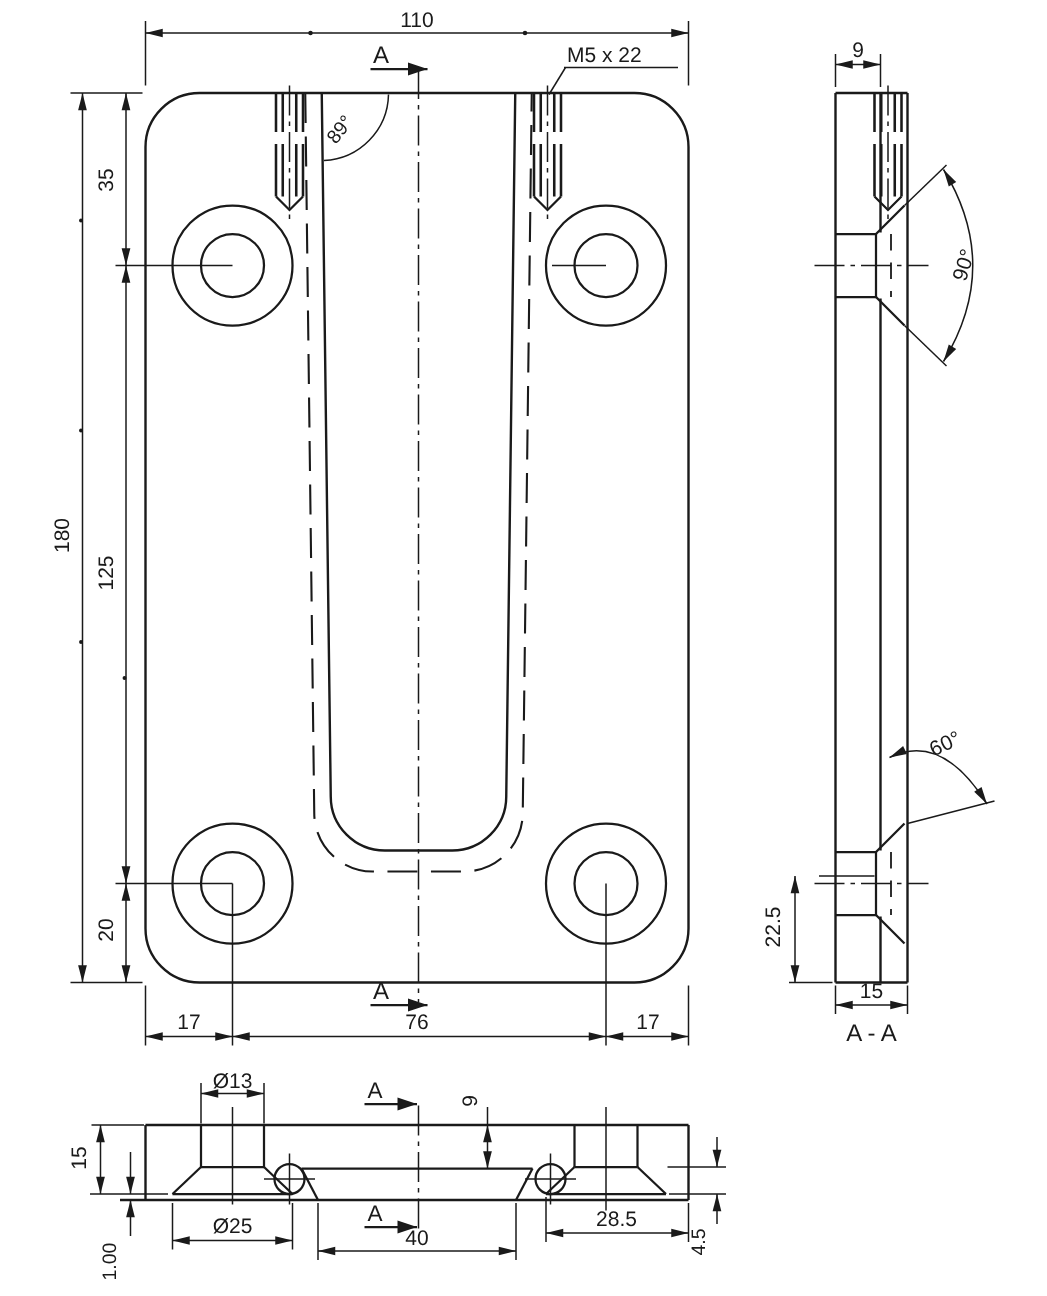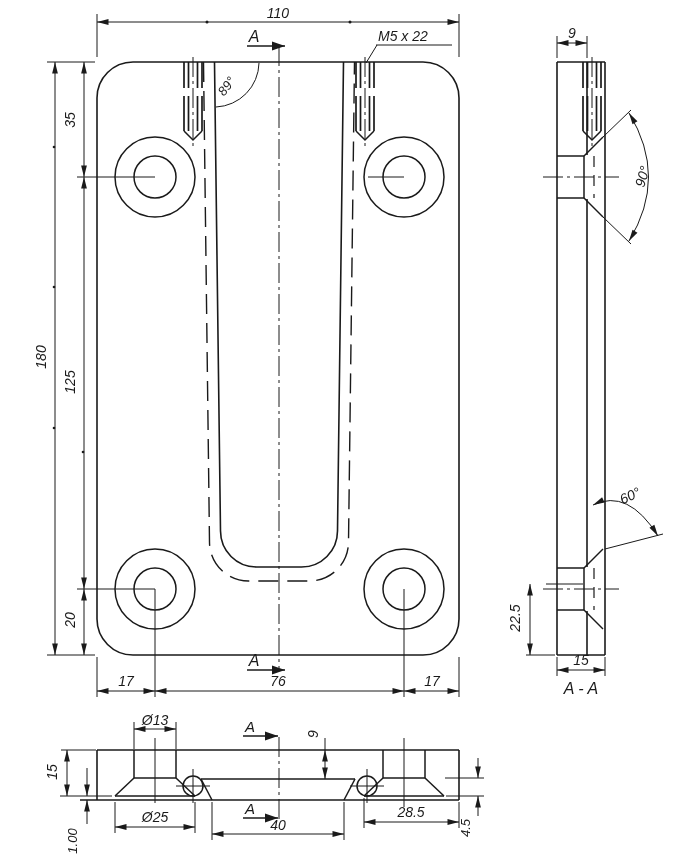--- a/index.html
+++ b/index.html
@@ -1,16 +1,16 @@
 <!DOCTYPE html>
 <html><head>
 <meta charset="utf-8">
 <style>
   html,body{margin:0;padding:0;background:#ffffff;}
-  .canvas{position:relative;width:698px;height:864px;background:#ffffff;overflow:hidden;font-style:italic;}
+  .canvas{position:relative;width:698px;height:864px;background:#ffffff;overflow:hidden;}
   svg{display:block;}
   text{font-family:"Liberation Sans","DejaVu Sans",sans-serif;fill:#1a1a1a;}
   .dim{font-size:14px;}
   .dim-sm{font-size:13px;}
   .sec{font-size:16px;}
   .secsm{font-size:15px;}
   .ln{stroke:#1a1a1a;stroke-width:1.6;fill:none;}
   .ln2{stroke:#1a1a1a;stroke-width:1.5;fill:none;}
   .thin{stroke:#1a1a1a;stroke-width:1;fill:none;}
   .dash{stroke:#1a1a1a;stroke-width:1.4;fill:none;stroke-dasharray:20 9;}

